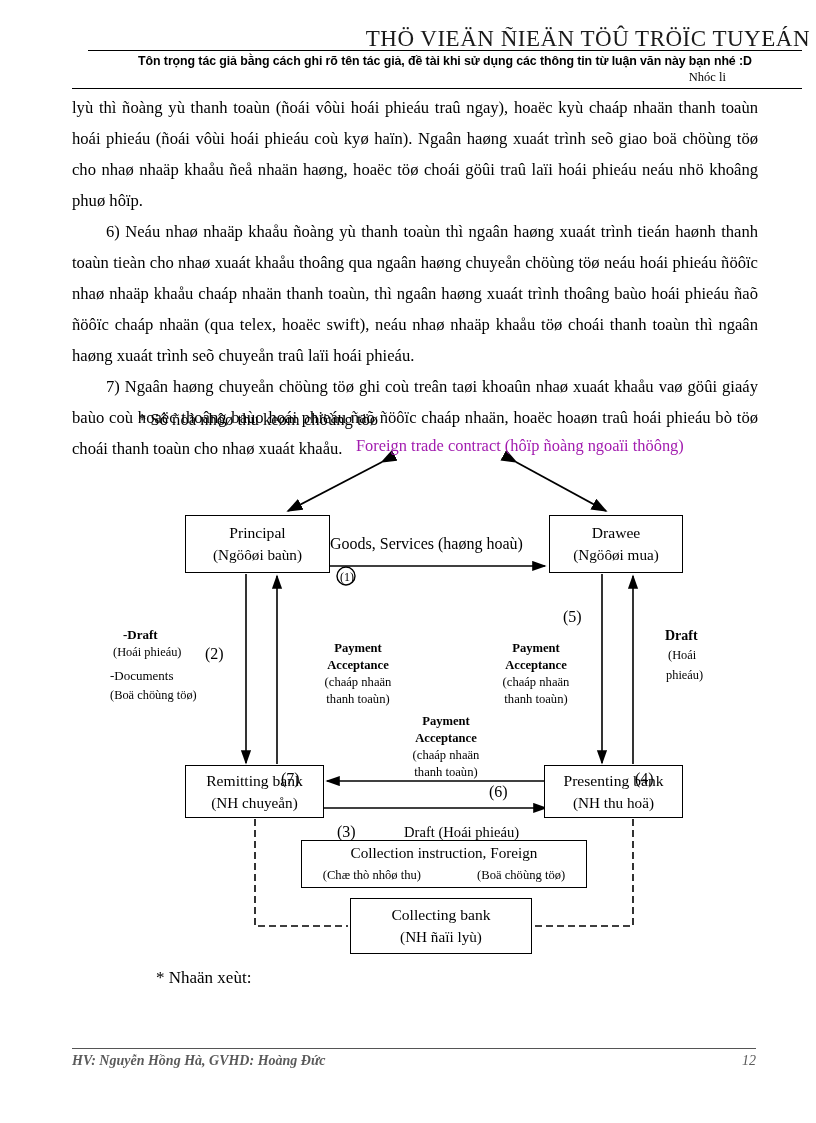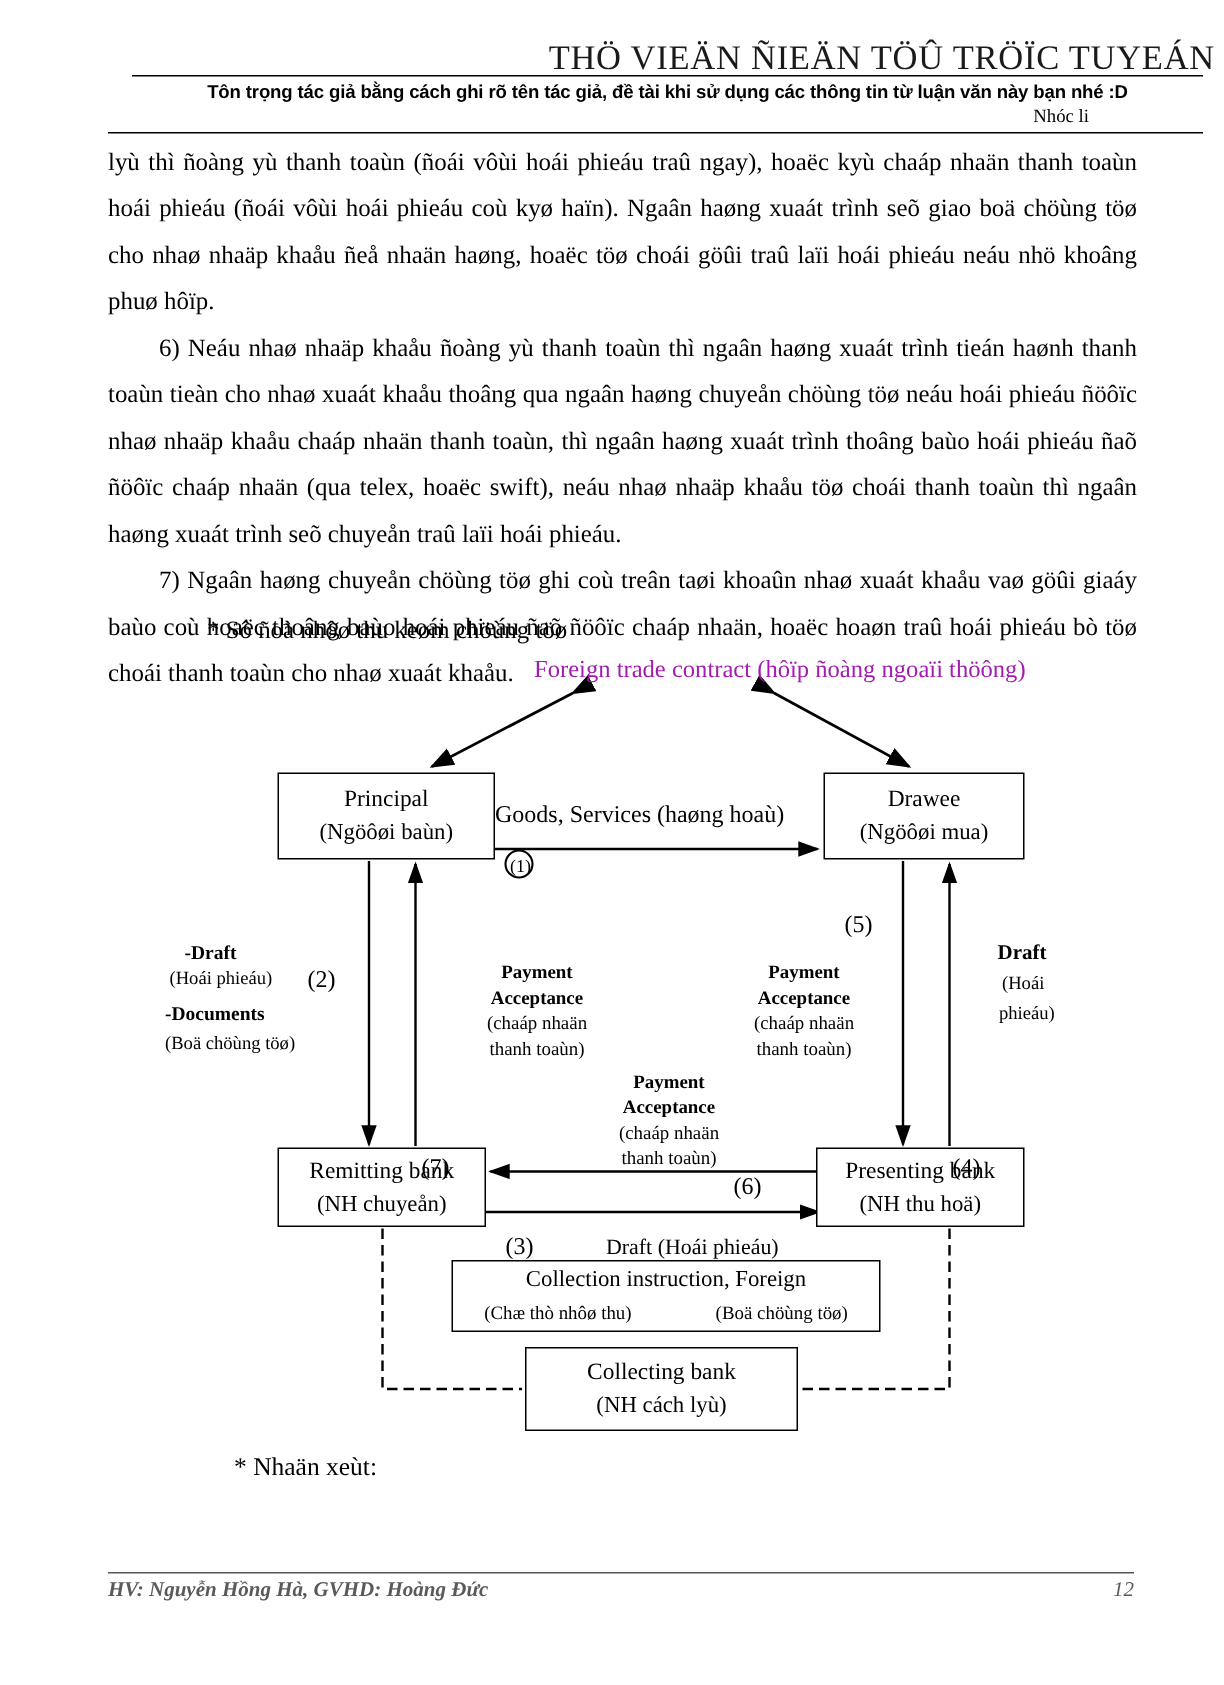--- a/index.html
+++ b/index.html
@@ -139,21 +139,21 @@
   .ci-line1 { font-size: 15.2px; }
   .ci-line2 { font-size: 12.6px; display: flex; gap: 56px; }
 
   
   .cap { position: absolute; font-family: "Liberation Serif", serif; }
   .cap-b { font-weight: bold; }
 
   .lbl-goods    { left: 330px; top: 105px; font-size: 16px; white-space: nowrap; }
   .lbl-draft-l  { left: 123px; top: 197px; font-size: 13px; font-weight: bold; }
   .lbl-hoa-l    { left: 113px; top: 215px; font-size: 12.4px; }
-  .lbl-docs-l   { left: 110px; top: 238px; font-size: 13px; font-weight: bold; }
+  .lbl-docs-l   { left: 110px; top: 238px; font-size: 13px; }
   .lbl-boa-l    { left: 110px; top: 258px; font-size: 12.4px; }
   .lbl-n2       { left: 205px; top: 215px; font-size: 16px; }
   .lbl-n7       { left: 281px; top: 340px; font-size: 16px; }
   .lbl-n1       { left: 340px; top: 140px; font-size: 12px; }
   .lbl-n5       { left: 563px; top: 178px; font-size: 16px; }
   .lbl-n4       { left: 635px; top: 340px; font-size: 16px; }
   .lbl-n3       { left: 337px; top: 393px; font-size: 16px; }
   .lbl-n6       { left: 489px; top: 353px; font-size: 16px; }
 
   .pa1 { left: 312px; top: 210px; font-size: 12.6px; text-align: center; width: 92px; line-height: 17px; }
@@ -272,21 +272,21 @@
     <div class="node" id="node-collection">
       <div class="ci-line1">Collection instruction, Foreign</div>
       <div class="ci-line2">
         <span>(Chæ thò nhôø thu)</span>
         <span>(Boä chöùng töø)</span>
       </div>
     </div>
 
     <div class="node" id="node-collecting">
       <div>Collecting bank</div>
-      <div class="l2">(NH cách lyù)</div>
+      <div class="l2">(NH ñaïi lyù)</div>
     </div>
 
     <div class="cap lbl-goods">Goods, Services (haøng hoaù)</div>
     <div class="cap lbl-n1">(1)</div>
 
     <div class="cap cap-b lbl-draft-l">-Draft</div>
     <div class="cap lbl-hoa-l">(Hoái phieáu)</div>
     <div class="cap lbl-docs-l">-Documents</div>
     <div class="cap lbl-boa-l">(Boä chöùng töø)</div>
     <div class="cap lbl-n2">(2)</div>

